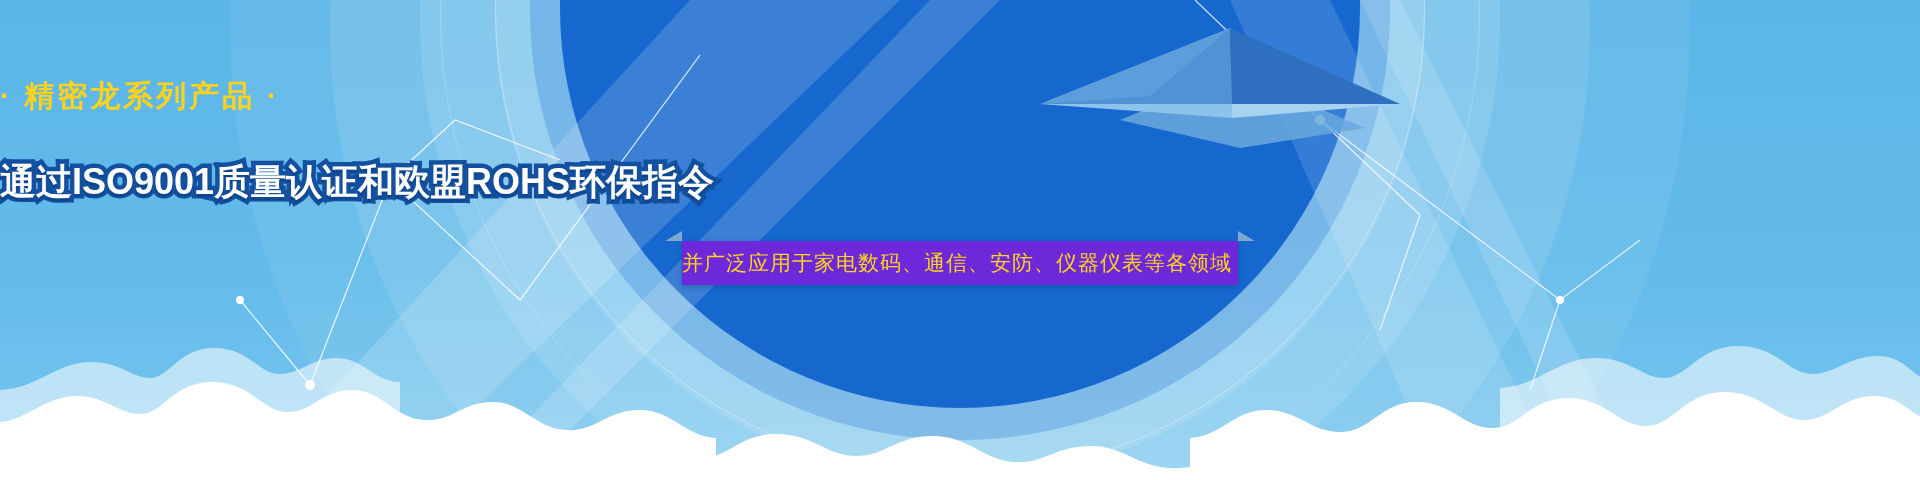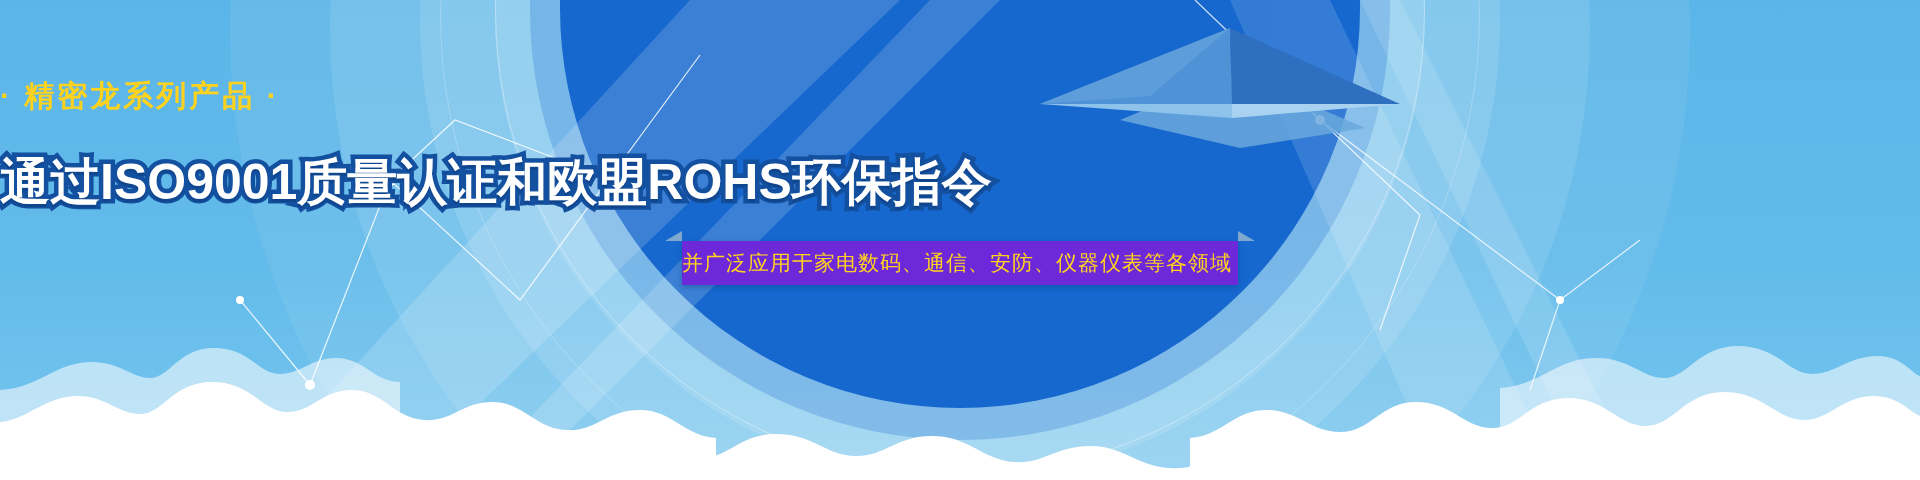--- a/index.html
+++ b/index.html
@@ -133,21 +133,21 @@
 
   .headline-wrap {
     position: absolute;
     left: 0; right: 0;
     top: 146px;
     height: 72px;
     line-height: 72px;
   }
   .headline {
     display: inline-block;
-    font-size: 50px;
+    font-size: 36px;
     font-weight: bold;
     letter-spacing: 0px;
     color: #ffffff;
     white-space: nowrap;
     -webkit-text-stroke: 9px #1350a0;
     paint-order: stroke fill;
     text-shadow:
       0 3px 0 rgba(10,52,110,0.35);
   }
 

